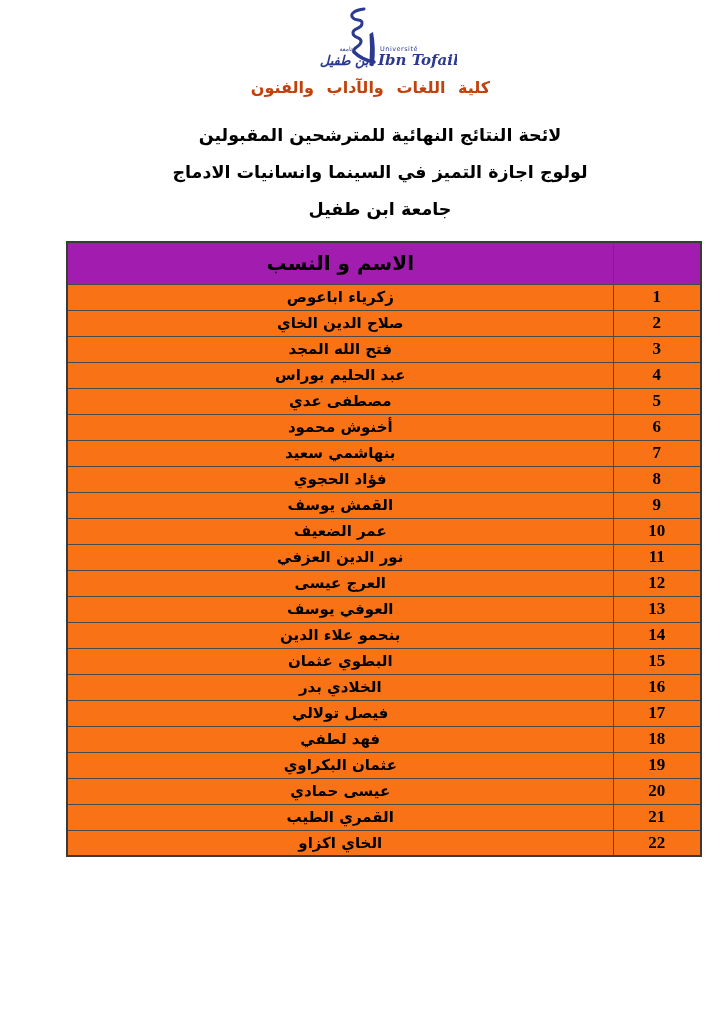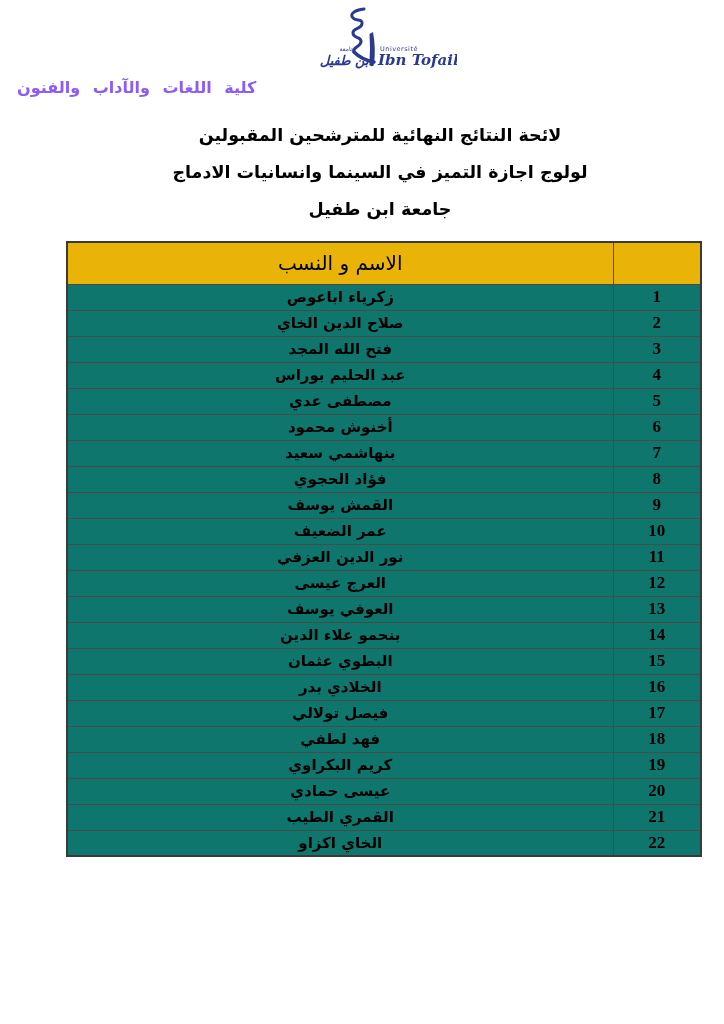--- a/index.html
+++ b/index.html
@@ -11,22 +11,22 @@
     overflow:hidden;
     position:relative;
   }
   .page { width:724px; height:1024px; background:#fff; }
 
   
   .logo-wrap { padding-top:6px; text-align:center; }
   .logo-svg { display:block; margin:0 auto; }
   .faculty-line {
     direction:rtl;
-    text-align:left;
-    color:#8b5cf6;
+    text-align:center;
+    color:#c2410c;
     font-weight:bold;
     font-size:16px;
     letter-spacing:1px;
     word-spacing:7px;
     margin-top:-2px;
     padding-left:17px;
   }
 
   
   .titles { direction:rtl; text-align:center; margin-top:20px;margin-left:36px; }
@@ -52,26 +52,26 @@
   }
   .results-table col.num-col  { width:88px; }
   .results-table col.name-col { width:546px; }
   .results-table th, .results-table td {
     border:1px solid #4a4a4a;
     text-align:center;
     vertical-align:middle;
   }
   .results-table { border:2px solid #3a3a3a; }
   .results-table thead th {
-    background:#eab308;
+    background:#a21caf;
     height:42px;
     font-size:20px;
-    font-weight:normal;
-  }
-  .results-table tbody td { height:26px; background:#0f766e; }
+    font-weight:bold;
+  }
+  .results-table tbody td { height:26px; background:#f97316; }
   .results-table td.name-cell {
     font-weight:bold;
     font-size:15px;
   }
   .results-table td.num-cell {
     font-family:"Liberation Serif","DejaVu Serif",serif;
     font-weight:bold;
     font-size:17px;
     direction:ltr;
   }
@@ -186,21 +186,21 @@
       <tr>
           <td class="num-cell">17</td>
           <td class="name-cell">فيصل تولالي</td>
         </tr>
       <tr>
           <td class="num-cell">18</td>
           <td class="name-cell">فهد لطفي</td>
         </tr>
       <tr>
           <td class="num-cell">19</td>
-          <td class="name-cell">كريم البكراوي</td>
+          <td class="name-cell">عثمان البكراوي</td>
         </tr>
       <tr>
           <td class="num-cell">20</td>
           <td class="name-cell">عيسى حمادي</td>
         </tr>
       <tr>
           <td class="num-cell">21</td>
           <td class="name-cell">القمري الطيب</td>
         </tr>
       <tr>

